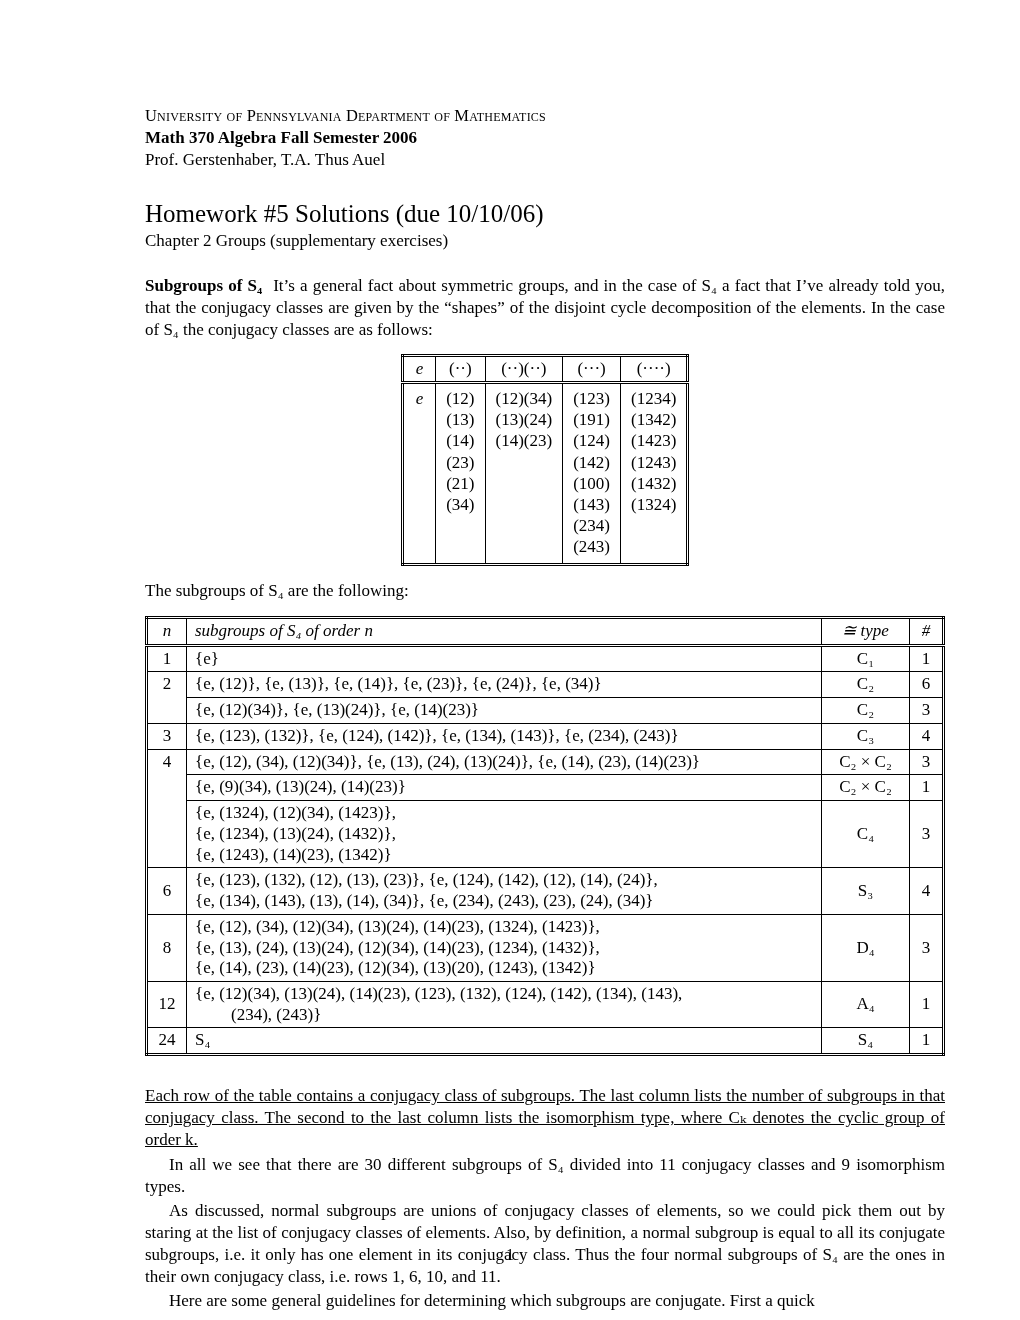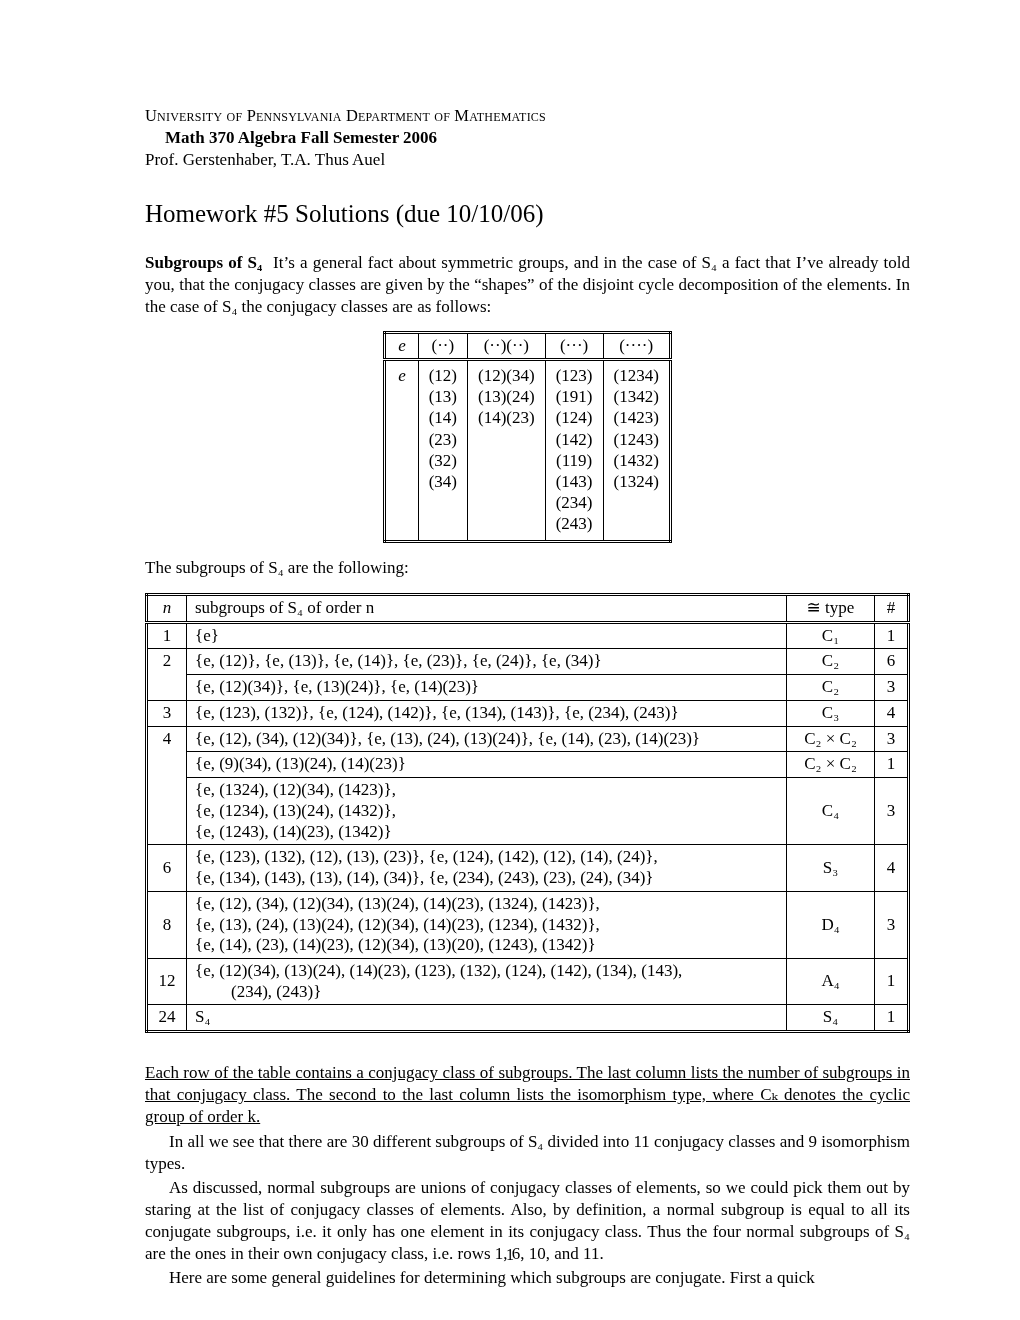--- a/index.html
+++ b/index.html
@@ -5,24 +5,24 @@
   * { margin: 0; padding: 0; box-sizing: border-box; }
   html, body { background: #ffffff; }
   body {
     width: 1020px; height: 1320px;
     position: relative;
     overflow: hidden;
     font-family: "Liberation Serif", "DejaVu Serif", serif;
     font-size: 17px;
     color: #000;
   }
-  .page { padding: 106px 110px 0 145px; }
+  .page { padding: 106px 75px 0 145px; }
 
   .institution { font-variant: small-caps; font-size: 16.5px; letter-spacing: 0.2px; }
-  .course { font-weight: bold; margin-top: 2px; margin-left: 20px; }
+  .course { font-weight: bold; margin-top: 2px; }
   .instructors { margin-top: 2px; }
 
   .title-block { margin-top: 30px; }
   .title { font-size: 25px; font-weight: normal; margin-top: 25px; }
   .subtitle { margin-top: 3px; }
 
   .para { text-align: justify; line-height: 1.3; }
   .intro { margin-top: 24px; }
   .lead { font-weight: bold; margin-right: 11px; }
   .indent { text-indent: 24px; }
@@ -55,20 +55,21 @@
     width: 100%;
     margin: 14px 0 16px 0;
     border: 3px double #000;
   }
   .subs-table th {
     border: 1px solid #000;
     border-bottom: 3px double #000;
     font-weight: normal;
     padding: 2px 8px;
     line-height: 1.22;
+    font-style: italic;
   }
   .subs-table td {
     border: 1px solid #000;
     padding: 2px 8px;
     line-height: 1.22;
     vertical-align: middle;
   }
   .subs-table th.h-n { width: 40px; text-align: center; font-style: italic; }
   .subs-table th.h-sub { text-align: left; }
   .subs-table th.h-type { width: 88px; text-align: center; }
@@ -97,20 +98,21 @@
 <div class="page">
 
   <header>
     <div class="institution">University of Pennsylvania Department of Mathematics</div>
     <div class="course">Math 370 Algebra Fall Semester 2006</div>
     <div class="instructors">Prof. Gerstenhaber, T.A. Thus Auel</div>
   </header>
 
   <section class="title-block">
     <div class="title">Homework #5 Solutions (due 10/10/06)</div>
+    <div class="subtitle">Chapter 2 Groups (supplementary exercises)</div>
   </section>
 
   <p class="para intro"><span class="lead">Subgroups of S₄</span><span>It’s a general fact about symmetric groups, and in the case of S₄ a fact that I’ve already told you, that the conjugacy classes are given by the “shapes” of the disjoint cycle decomposition of the elements. In the case of S₄ the conjugacy classes are as follows:</span></p>
 
   <table class="conj-table">
     <thead>
       <tr>
         <th class="ecol">e</th>
         <th>(··)</th>
         <th>(··)(··)</th>
@@ -121,34 +123,34 @@
     <tbody>
       <tr>
         <td class="ecol">
           <div>e</div>
         </td>
         <td>
           <div>(12)</div>
           <div>(13)</div>
           <div>(14)</div>
           <div>(23)</div>
-          <div>(32)</div>
+          <div>(21)</div>
           <div>(34)</div>
         </td>
         <td>
           <div>(12)(34)</div>
           <div>(13)(24)</div>
           <div>(14)(23)</div>
         </td>
         <td>
           <div>(123)</div>
           <div>(191)</div>
           <div>(124)</div>
           <div>(142)</div>
-          <div>(119)</div>
+          <div>(100)</div>
           <div>(143)</div>
           <div>(234)</div>
           <div>(243)</div>
         </td>
         <td>
           <div>(1234)</div>
           <div>(1342)</div>
           <div>(1423)</div>
           <div>(1243)</div>
           <div>(1432)</div>

